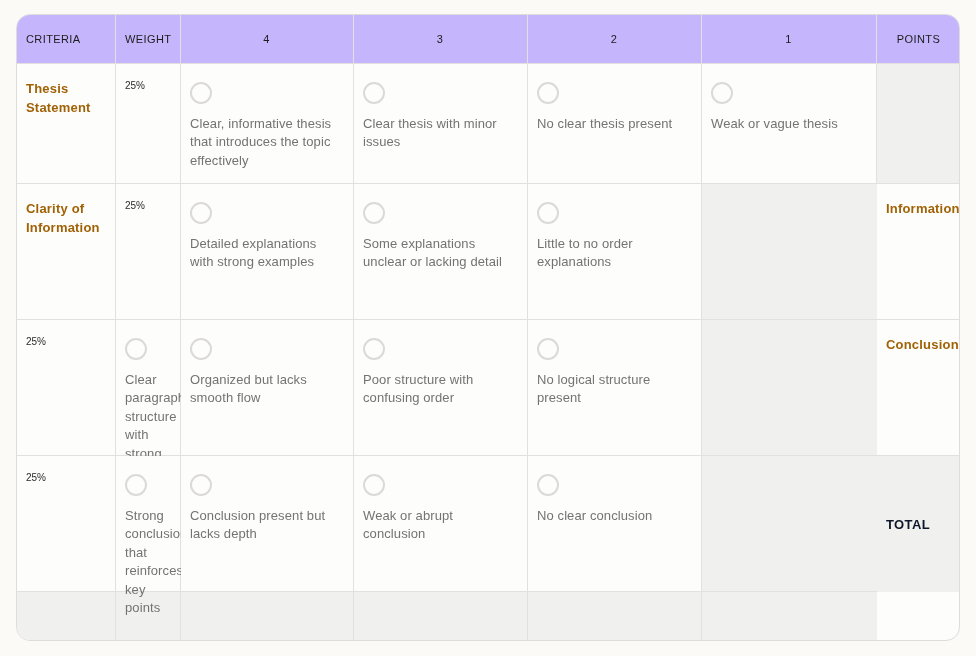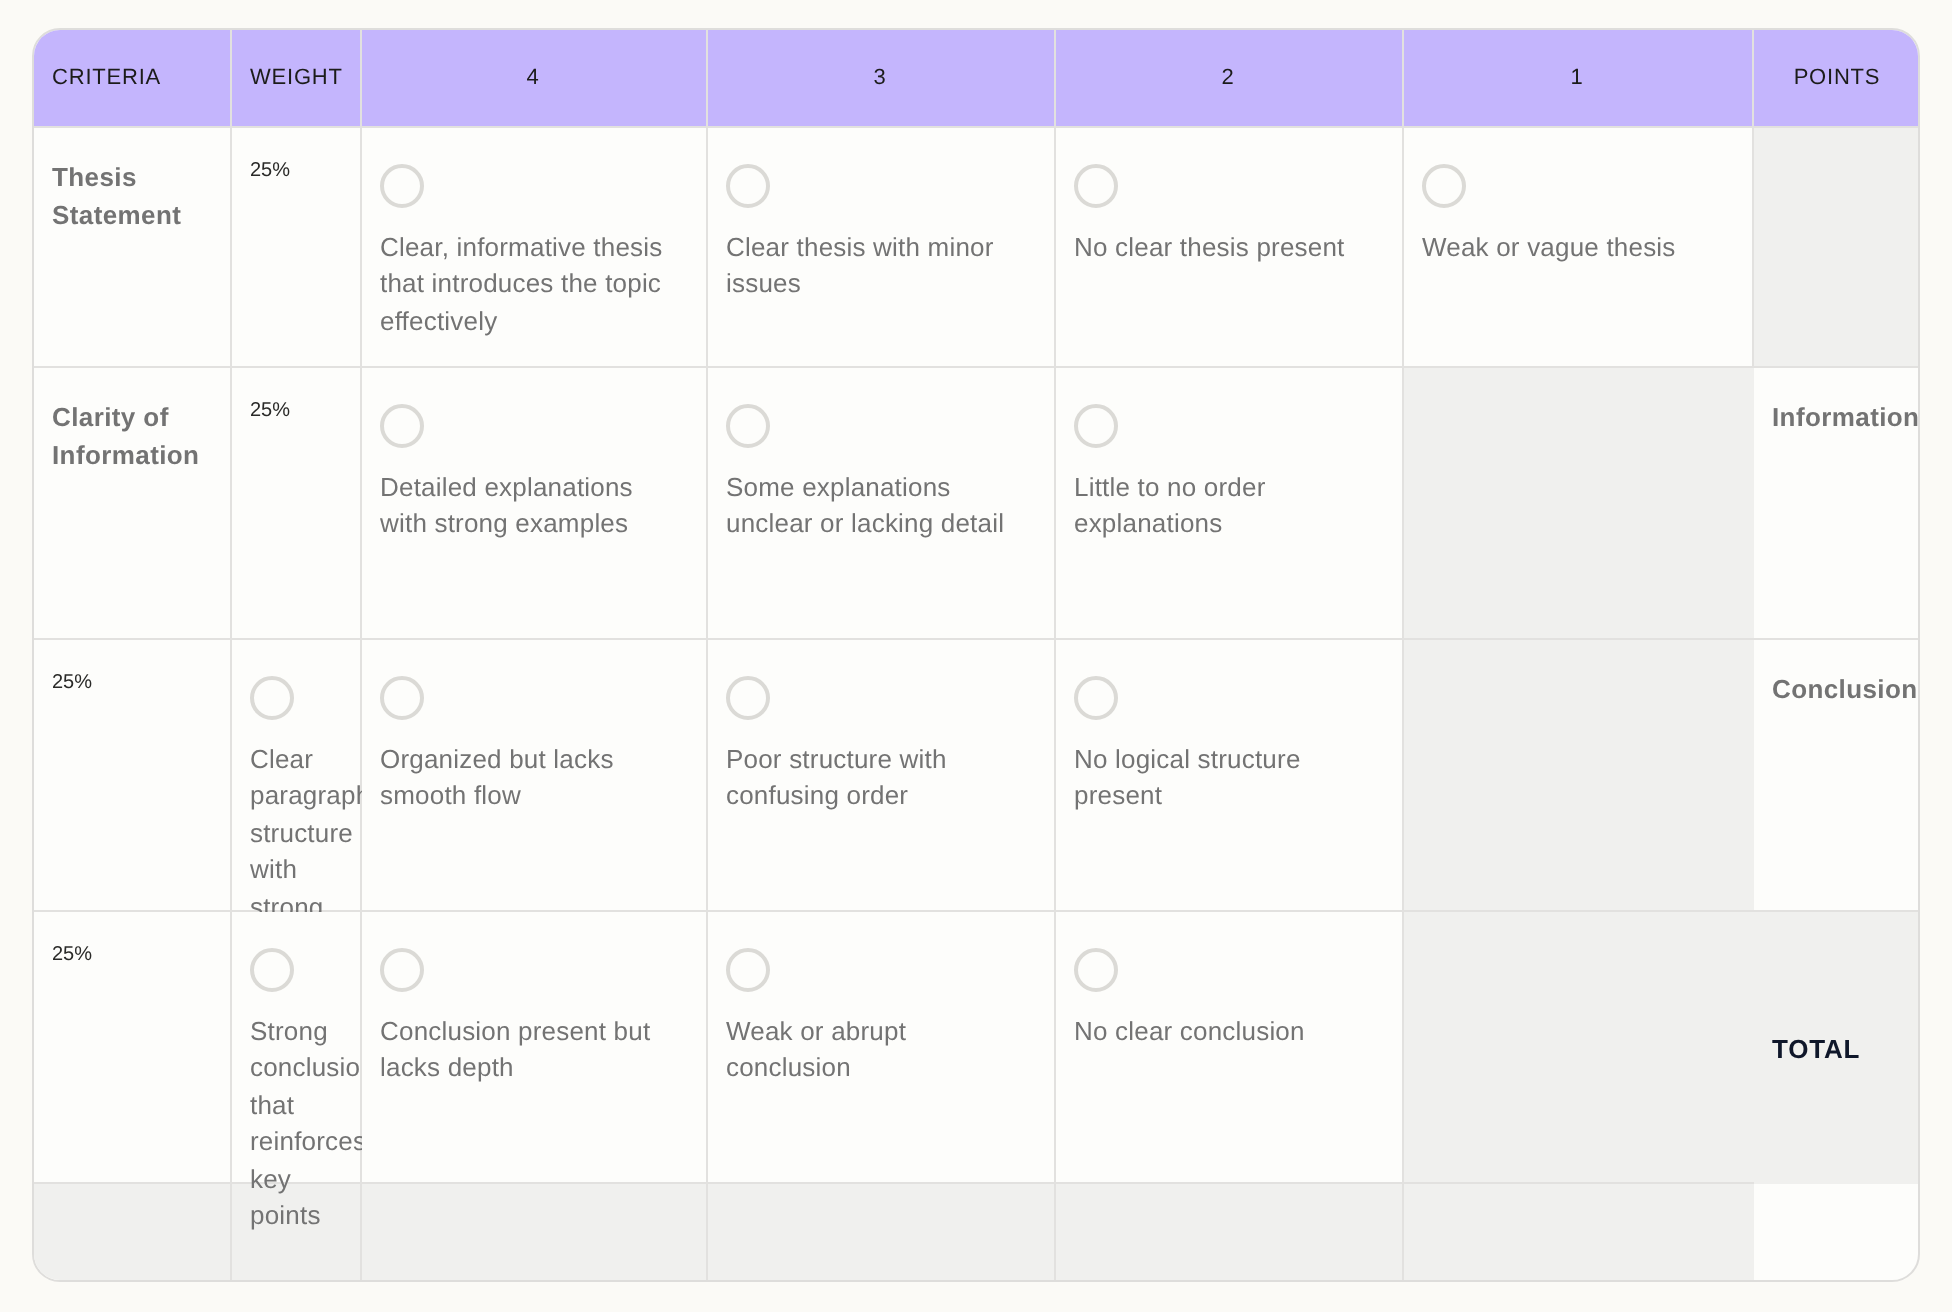--- a/index.html
+++ b/index.html
@@ -38,21 +38,21 @@
     font-size: 11px;
     font-weight: 400;
     letter-spacing: 0.4px;
     color: #1c1c1a;
   }
   .header-cell.center { justify-content: center; }
   .criteria-cell {
     font-size: 13px;
     font-weight: 700;
     line-height: 1.45;
-    color: #737373;
+    color: #a16207;
     letter-spacing: 0.2px;
   }
   .weight-cell {
     font-size: 10px;
     color: #2a2a28;
   }
   .level-cell { position: relative; }
   .radio {
     display: block;
     width: 22px; height: 22px;

